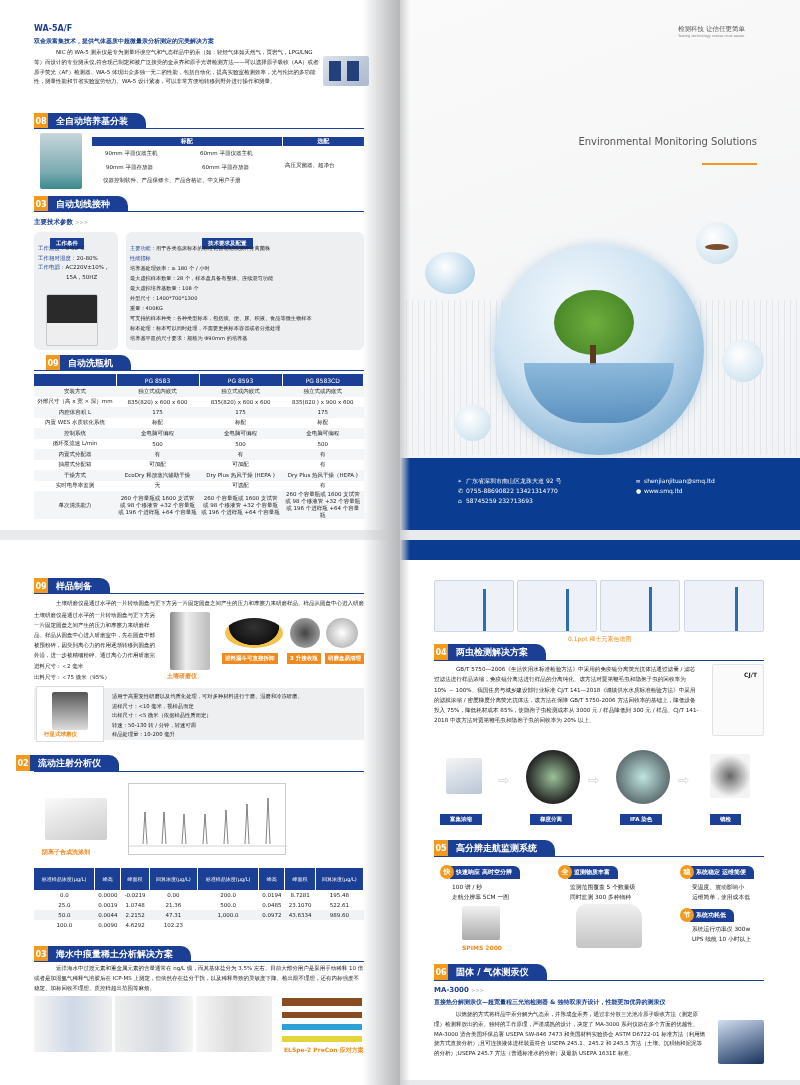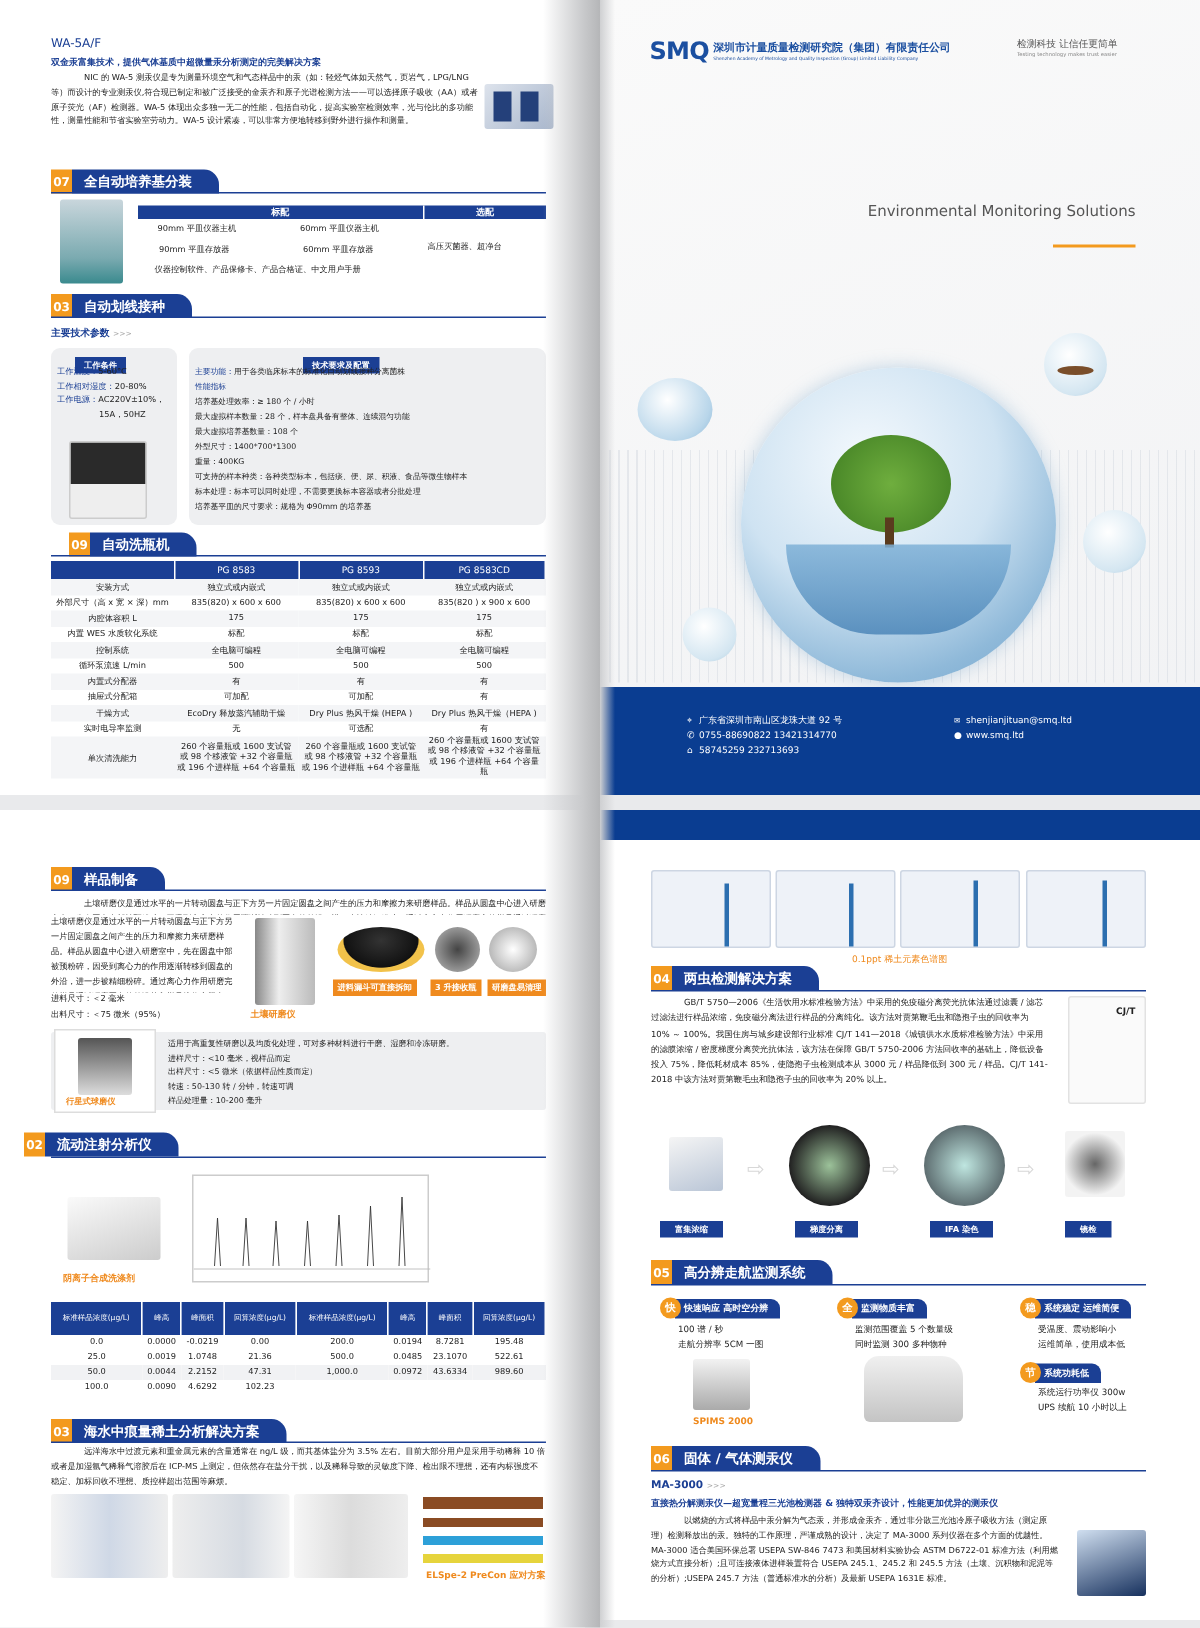--- a/index.html
+++ b/index.html
@@ -32,30 +32,30 @@
   .ph{position:absolute;border-radius:2px}
   .circle{position:absolute;border-radius:50%}
   .feat-h{position:absolute;display:flex;align-items:center}
   .feat-h .ic{width:14px;height:14px;border-radius:50%;background:#f39a1e;color:#fff;font-size:7px;display:flex;align-items:center;justify-content:center;font-weight:bold;z-index:2}
   .feat-h .bar{background:#1b3f94;color:#fff;font-size:6px;font-weight:bold;padding:2px 8px 2px 6px;margin-left:-4px;border-top-right-radius:6px}
 </style>
 </head>
 <body>
 
 <div class="page lp p1">
-  <div style="position:absolute;left:34px;top:24px;font-size:8px;font-weight:normal" class="blue">WA-5A/F</div>
+  <div style="position:absolute;left:34px;top:24px;font-size:8px;font-weight:bold" class="blue">WA-5A/F</div>
   <div style="position:absolute;left:34px;top:37px;font-size:6px;font-weight:bold" class="blue">双金汞富集技术，提供气体基质中超微量汞分析测定的完美解决方案</div>
   <div class="t" style="position:absolute;left:34px;top:48px;width:285px;text-indent:22px;font-size:5.5px;line-height:9.8px">NIC 的 WA-5 测汞仪是专为测量环境空气和气态样品中的汞（如：轻烃气体如天然气，页岩气，LPG/LNG等）而设计的专业测汞仪,符合现已制定和被广泛接受的金汞齐和原子光谱检测方法——可以选择原子吸收（AA）或者原子荧光（AF）检测器。WA-5 体现出众多独一无二的性能，包括自动化，提高实验室检测效率，光与伦比的多功能性，测量性能和节省实验室劳动力。WA-5 设计紧凑，可以非常方便地转移到野外进行操作和测量。</div>
   <div class="ph" style="left:323px;top:56px;width:46px;height:30px;background:linear-gradient(135deg,#dde3ec,#a8b6cc)">
     <div style="position:absolute;left:6px;top:5px;width:12px;height:20px;background:#24407a"></div>
     <div style="position:absolute;left:24px;top:5px;width:12px;height:20px;background:#24407a"></div>
   </div>
 
   <div class="sec" style="left:34px;top:113px">
-    <span class="num">07</span>
+    <span class="num">08</span>
       <span class="ttl">全自动培养基分装</span>
   </div>
   <div class="sec-line" style="left:34px;top:128px;width:330px"></div>
   <div class="ph" style="left:40px;top:133px;width:42px;height:56px;background:linear-gradient(180deg,#c9d6dc,#7aaab0 70%,#3a8a8e)"></div>
   <table style="position:absolute;left:92px;top:137px;width:272px">
     <tbody>
         <tr>
           <th class="th" style="width:190px;height:9px">标配</th>
           <th class="th" style="height:9px;border-left:1px solid #fff">选配</th>
         </tr>
@@ -177,27 +177,20 @@
           <td>单次清洗能力</td>
           <td style="line-height:7px;height:28px">260 个容量瓶或 1600 支试管或 98 个移液管 +32 个容量瓶或 196 个进样瓶 +64 个容量瓶</td>
           <td style="line-height:7px">260 个容量瓶或 1600 支试管或 98 个移液管 +32 个容量瓶或 196 个进样瓶 +64 个容量瓶</td>
           <td style="line-height:7px">260 个容量瓶或 1600 支试管或 98 个移液管 +32 个容量瓶或 196 个进样瓶 +64 个容量瓶</td>
         </tr>
   </tbody>
     </table>
 </div>
 
 <div class="page rp p3" style="background:linear-gradient(160deg,#fafafa,#f1f2f4)">
-  <div style="position:absolute;left:33px;top:24px;display:flex;align-items:center">
-    <span style="font-size:16px;font-weight:bold;color:#1b4fa0;letter-spacing:-0.5px">SMQ</span>
-    <div style="margin-left:3px">
-      <div style="font-size:7.2px;font-weight:bold;color:#1b4fa0;white-space:nowrap">深圳市计量质量检测研究院（集团）有限责任公司</div>
-      <div style="font-size:3px;color:#1b4fa0;white-space:nowrap">Shenzhen Academy of Metrology and Quality Inspection (Group) Limited Liability Company</div>
-    </div>
-  </div>
   <div style="position:absolute;left:278px;top:25px">
     <div style="font-size:6.5px;color:#555">检测科技 让信任更简单</div>
     <div style="font-size:3.5px;color:#888">Testing technology makes trust easier</div>
   </div>
   <div style="position:absolute;right:43px;top:136px;font-size:10px;color:#555">Environmental Monitoring Solutions</div>
   <div style="position:absolute;left:302px;top:163px;width:55px;height:2px;background:#f39a1e"></div>
 
   <div style="position:absolute;left:0;top:300px;width:400px;height:155px;opacity:.35;background:repeating-linear-gradient(90deg,#c5ccd6 0 1px,transparent 1px 6px)"></div>
 
   <div class="circle" style="left:94px;top:245px;width:210px;height:210px;background:radial-gradient(circle at 40% 30%,#f4f9fd 0%,#cfe3f2 45%,#8fb9d9 75%,#6ea2cc 100%);box-shadow:0 0 12px rgba(110,160,200,.4)">

